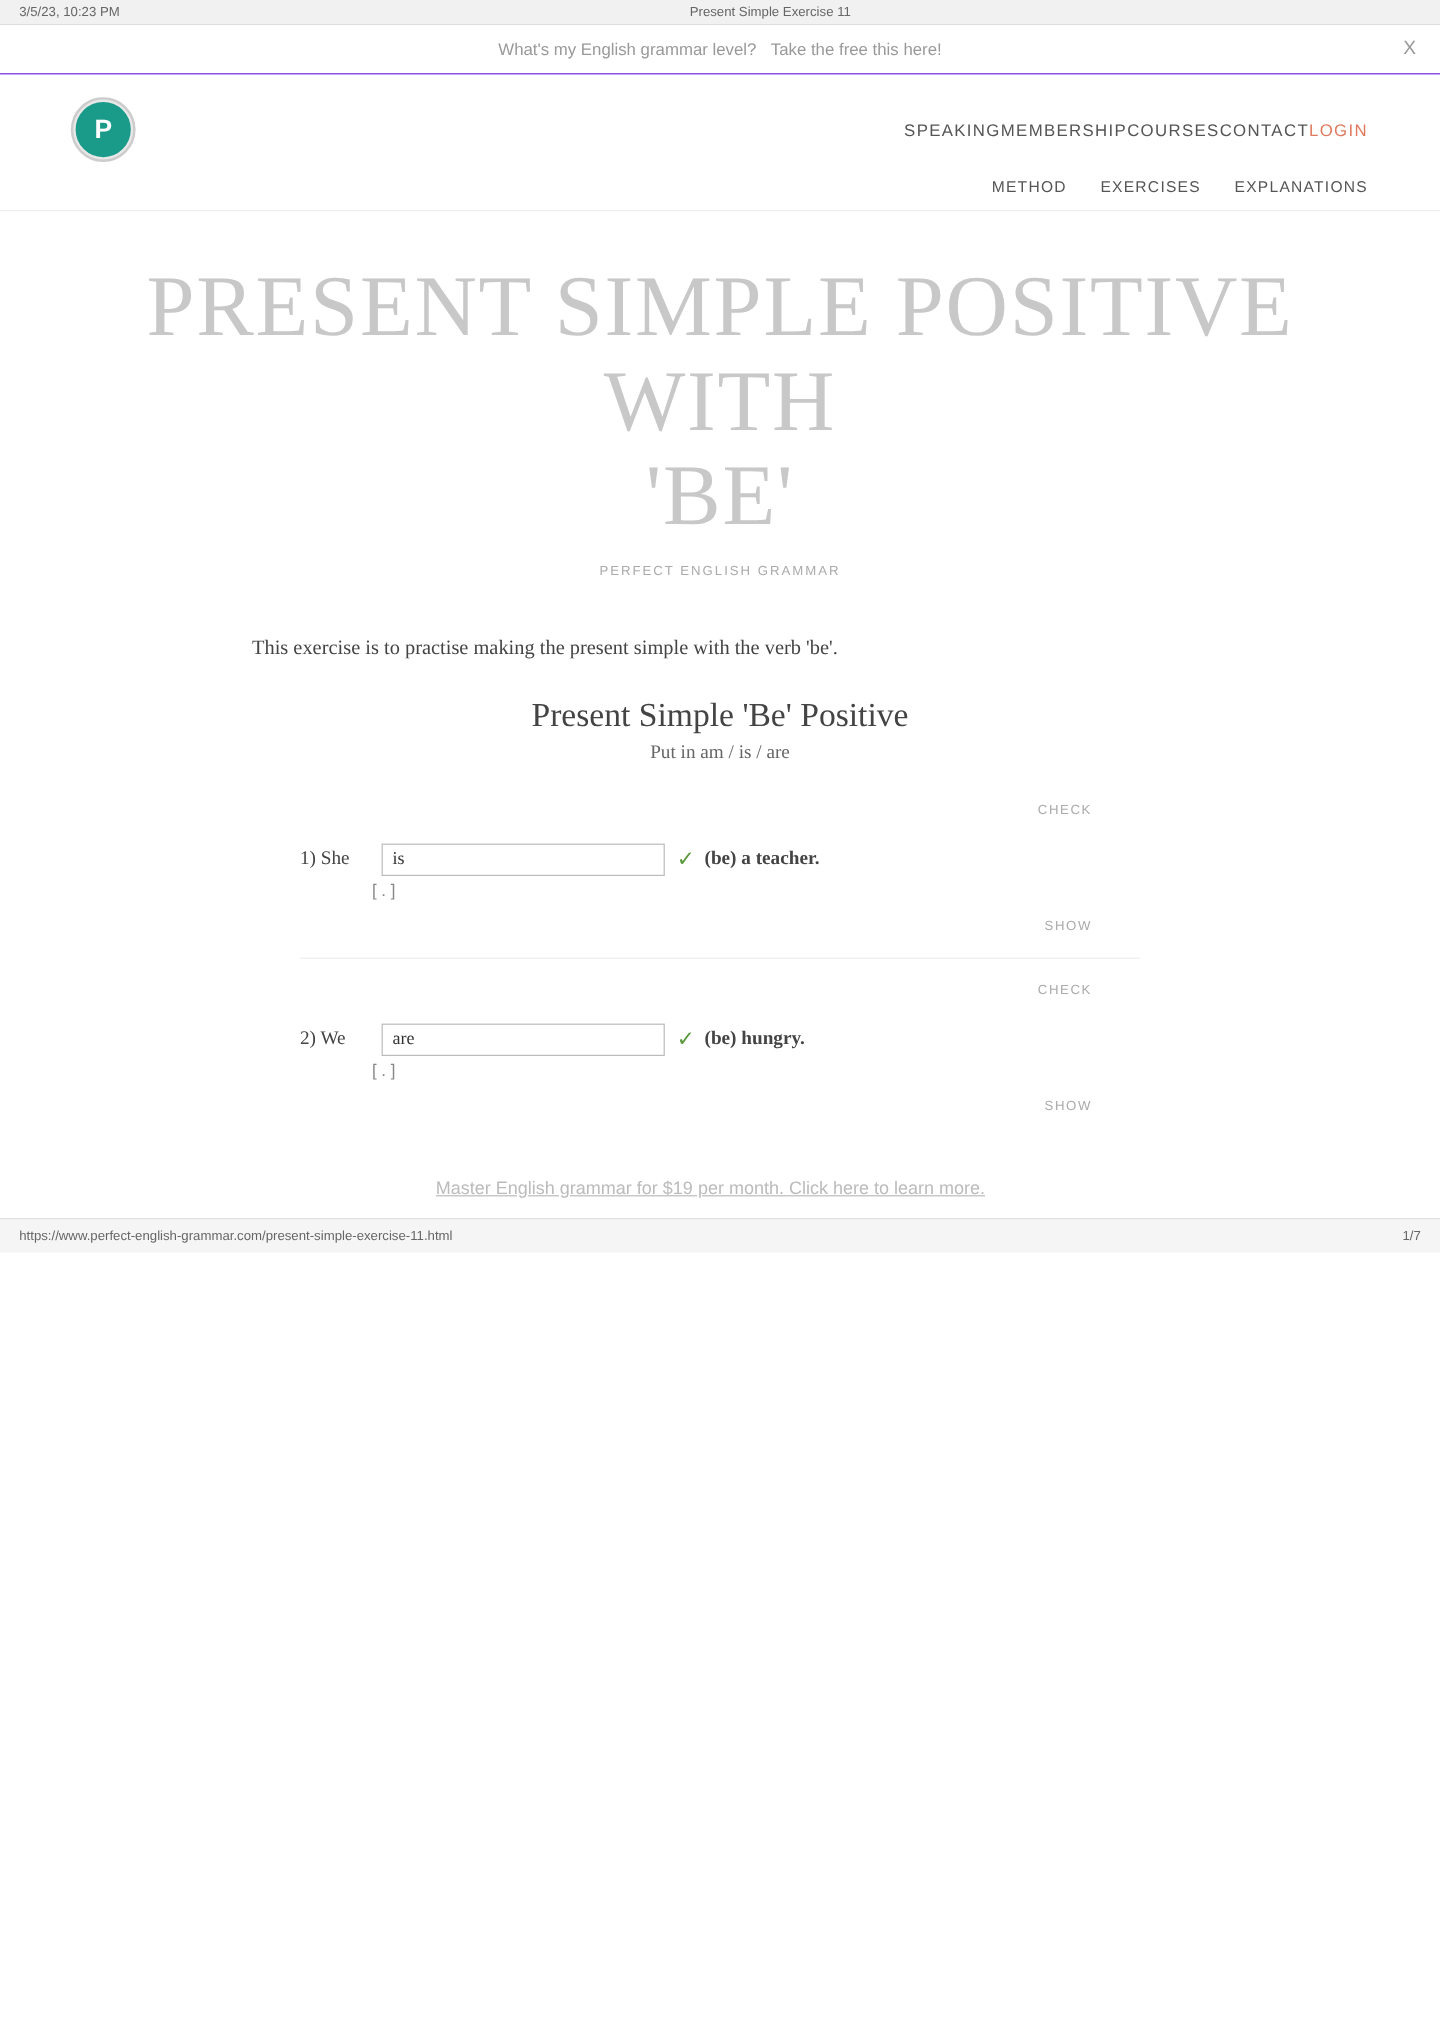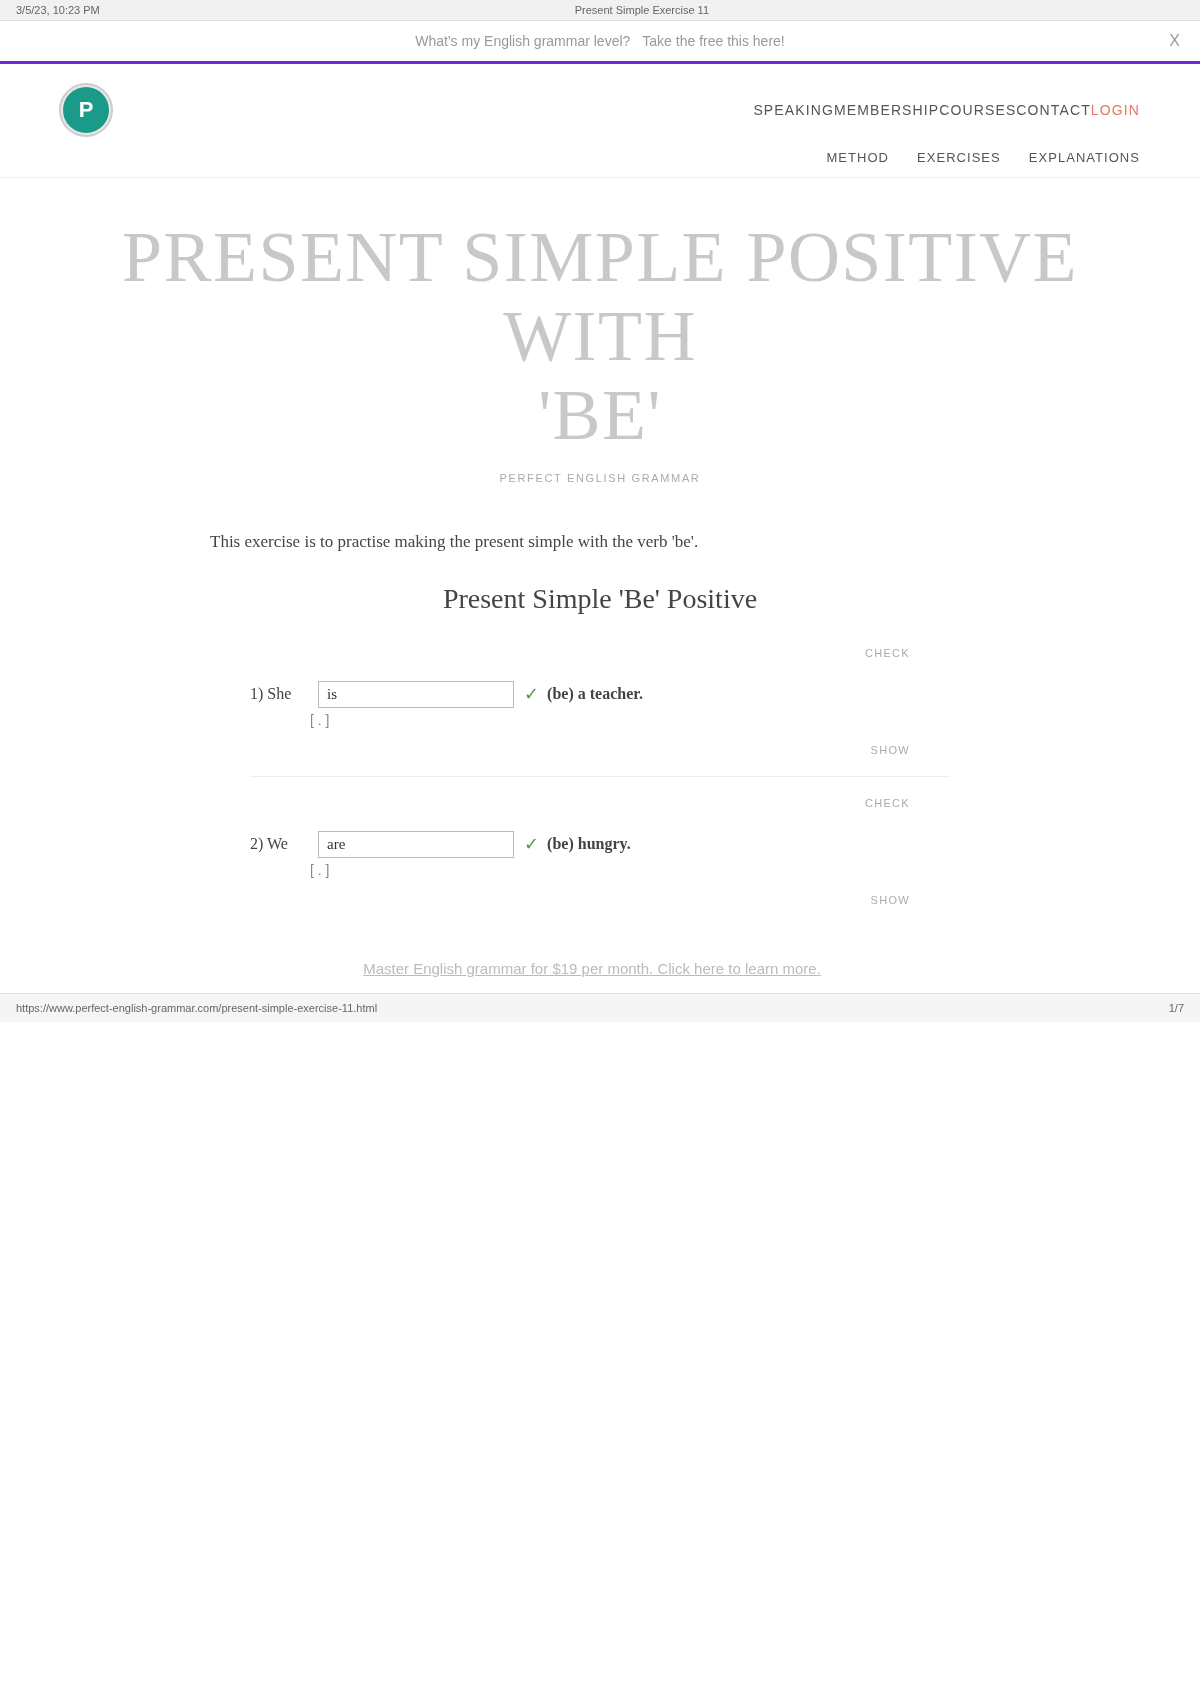--- a/index.html
+++ b/index.html
@@ -18,21 +18,21 @@
       color: #666;
       display: flex;
       justify-content: space-between;
       font-family: Arial, sans-serif;
       border-bottom: 1px solid #ddd;
     }
 
     
     .top-banner {
       background: #fff;
-      border-bottom: 3px solid #6d28d9;
+      border-bottom: 1px solid #6d28d9;
       padding: 12px 20px;
       display: flex;
       align-items: center;
       justify-content: center;
       gap: 12px;
       position: relative;
     }
     .top-banner-text {
       color: #999;
       font-family: Arial, sans-serif;
@@ -209,21 +209,21 @@
       font-size: 16px;
       color: #444;
       min-width: 60px;
       font-family: Georgia, serif;
     }
     .exercise-input {
       border: 1px solid #bbb;
       padding: 4px 8px;
       font-size: 15px;
       font-family: Georgia, serif;
-      width: 196px;
+      width: 236px;
       outline: none;
       color: #333;
     }
     .check-icon {
       color: #5a9a3c;
       font-size: 18px;
       margin-left: 2px;
     }
     .exercise-rest {
       font-size: 16px;
@@ -317,20 +317,21 @@
   </div>
   <p class="page-attribution">PERFECT ENGLISH GRAMMAR</p>
 </div>
 
 <div class="content">
   <p class="intro-text">This exercise is to practise making the present simple with the verb 'be'.</p>
 
 
   <div class="exercise-section">
     <h2 class="exercise-title">Present Simple 'Be' Positive</h2>
+    <p class="exercise-subtitle">Put in am / is / are</p>
   </div>
 
   <div class="exercise-container">
 
     <div class="check-label">
       <span>CHECK</span>
     </div>
     <div class="exercise-item">
       <div class="exercise-row">
         <span class="exercise-label">1) She</span>

